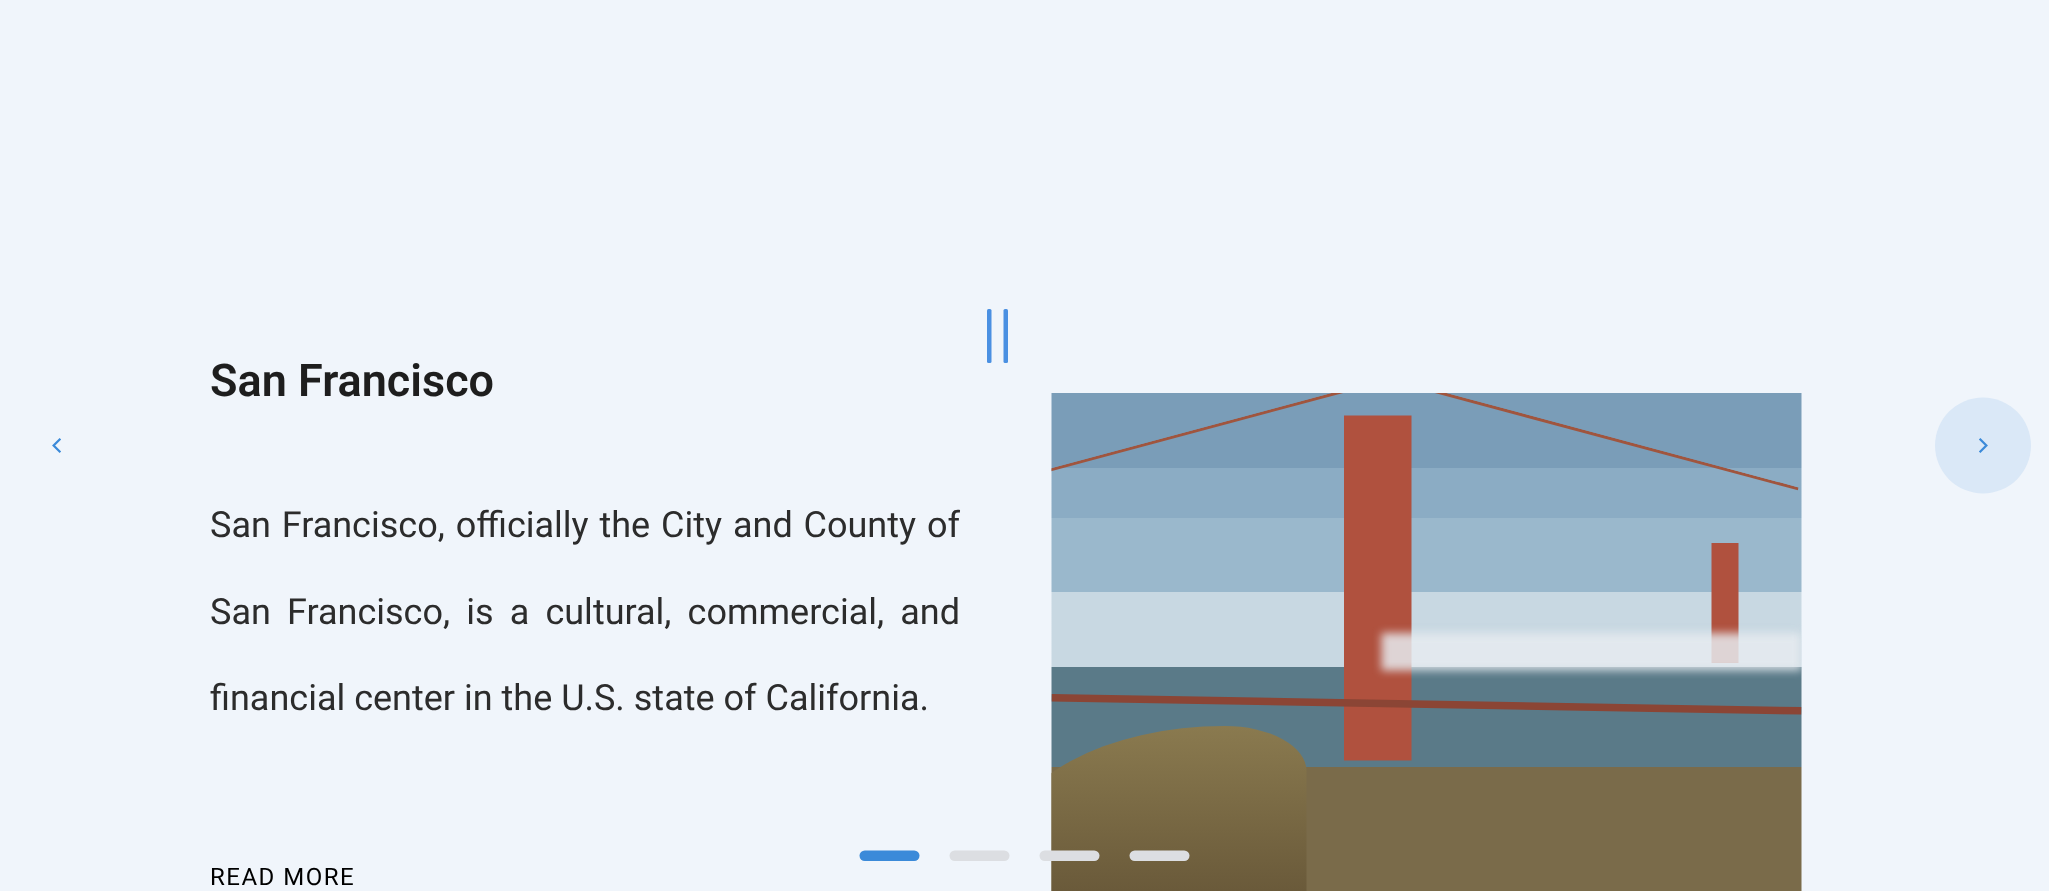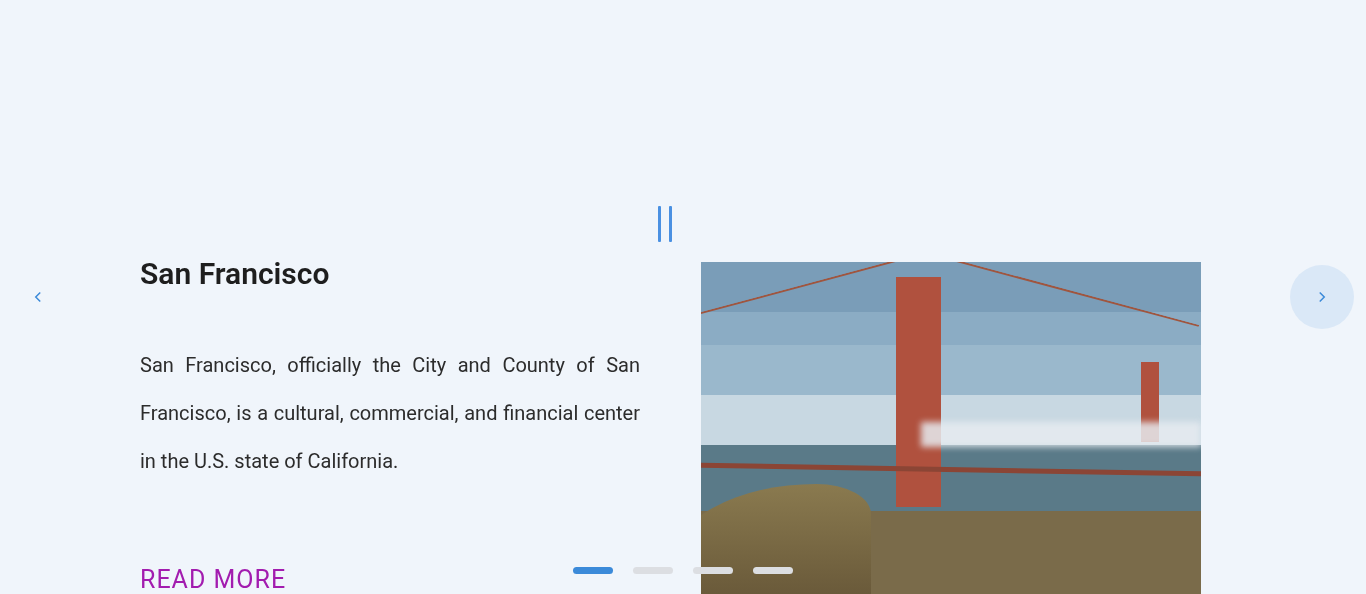--- a/index.html
+++ b/index.html
@@ -35,29 +35,29 @@
       width: 500px;
       padding-top: 5px;
     }
     .slide-title {
       font-size: 30px;
       font-weight: 600;
       color: #1e1e1e;
       margin-bottom: 50px;
     }
     .slide-description {
-      font-size: 20px;
+      font-size: 24px;
       line-height: 2.4;
       color: #2c2c2c;
       text-align: justify;
       margin-bottom: 80px;
     }
     .read-more-link {
-      font-size: 25px;
-      color: #a21caf;
+      font-size: 16px;
+      color: #000000;
       letter-spacing: 1px;
       cursor: pointer;
       display: inline-block;
     }
     .image-column {
       width: 500px;
       padding-top: 32px;
     }
     .slide-image {
       width: 500px;

